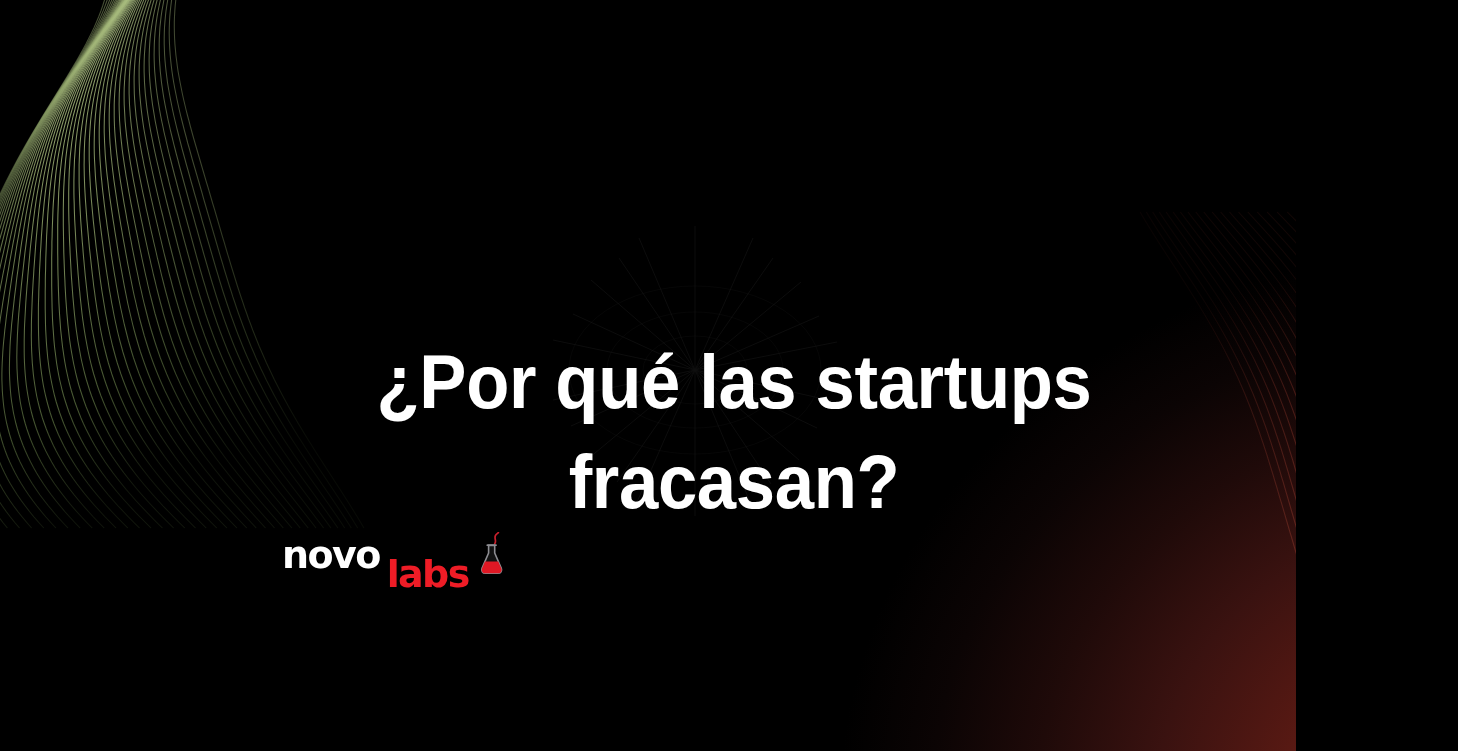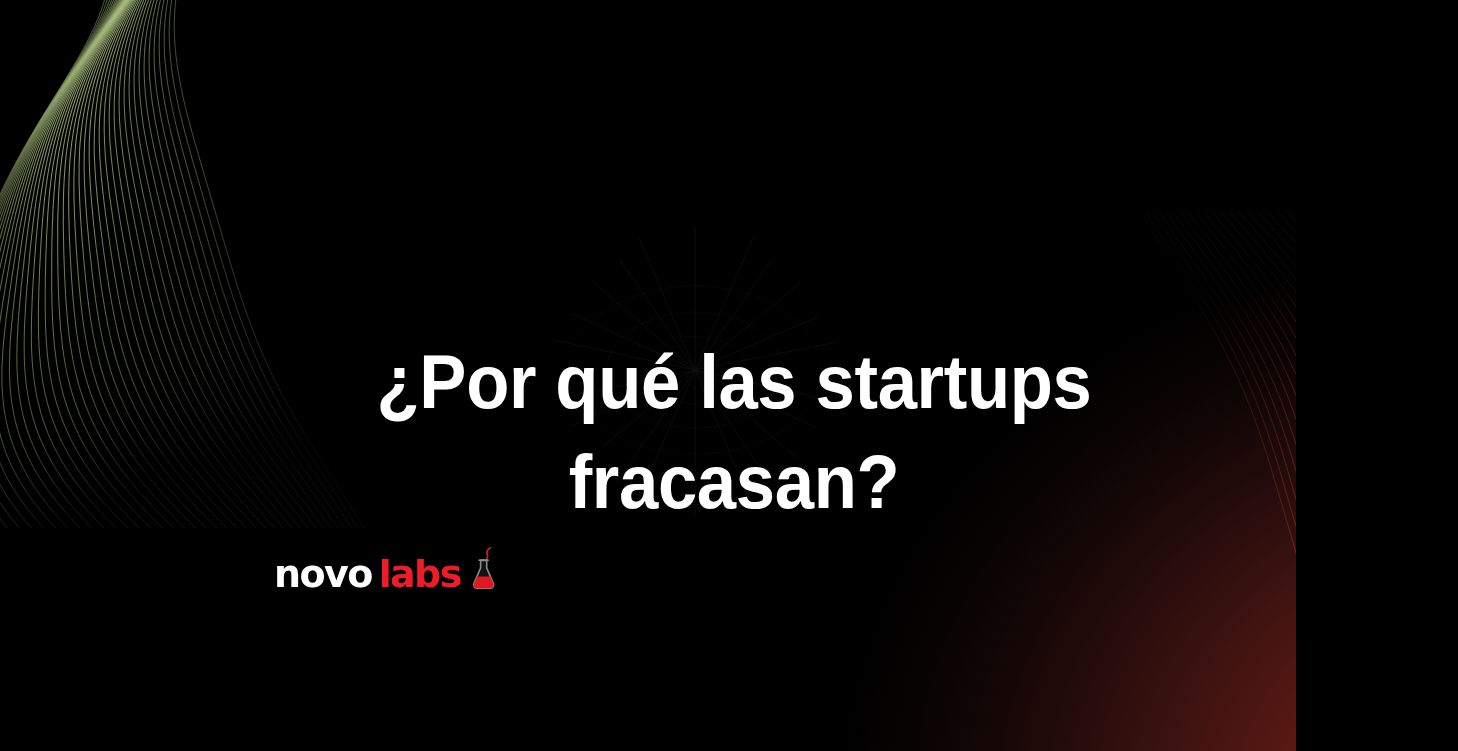--- a/index.html
+++ b/index.html
@@ -106,24 +106,24 @@
     letter-spacing: -0.4px;
     font-stretch: condensed;
     transform: scaleX(0.93);
     transform-origin: 50% 50%;
     white-space: pre-line;
   }
 
   
   #logo {
     position: absolute;
-    left: 274px;
+    left: 282px;
     top: 516px;
     display: flex;
-    align-items: flex-end;
+    align-items: center;
     gap: 7px;
   }
   .logo-word {
     font-family: "DejaVu Sans", sans-serif;
     font-weight: 700;
     font-size: 38px;
     line-height: 1;
     letter-spacing: -1.6px;
   }
   #logo-novo { color: #ffffff; }

